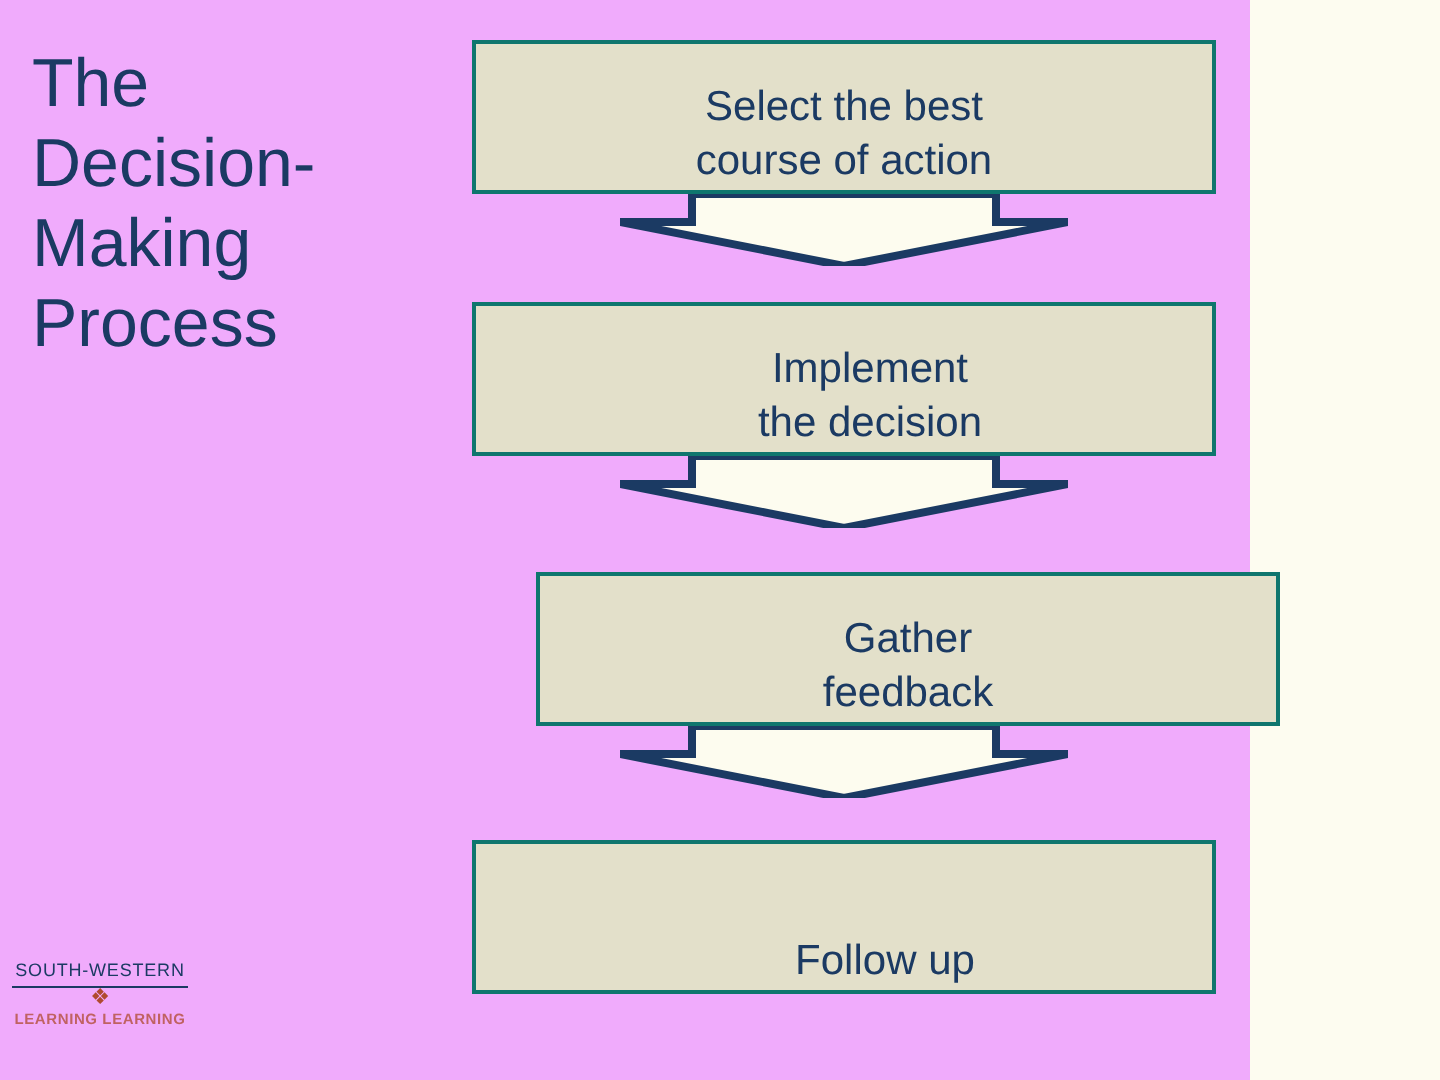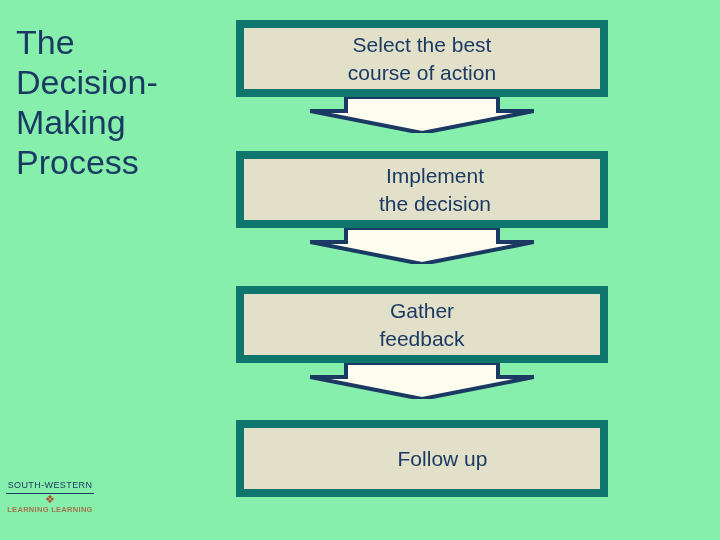--- a/index.html
+++ b/index.html
@@ -11,23 +11,23 @@
     height: 540px;
     background: #fdfcf0;
     font-family: "Liberation Sans", sans-serif;
     overflow: hidden;
     position: relative;
   }
 
   #slide {
     position: absolute;
     left: 0; top: 0;
-    width: 720px;
+    width: 625px;
     height: 540px;
-    background: #86efac;
+    background: #f0abfc;
   }
 
   
   #title {
     position: absolute;
     left: 16px;
     top: 22px;
     width: 210px;
     color: #1b3a63;
     font-size: 34px;
@@ -44,24 +44,24 @@
     top: 20px;
     width: 372px;
   }
 
   .step {
     position: absolute;
     left: 0;
     width: 372px;
     box-sizing: border-box;
     background: #e3e0ca;
-    border: 8px solid #0f766e;
+    border: 2px solid #0f766e;
     color: #1b3a63;
     display: flex;
-    align-items: center;
+    align-items: flex-end;
     justify-content: center;
     text-align: center;
     font-size: 21px;
     line-height: 1.32;
     white-space: pre-line;
   }
 
   
   .arrow {
     position: absolute;
@@ -135,21 +135,21 @@
       <span>Implement
 the decision</span>
     </div>
 
     <div class="arrow" style="top:208px;">
       <svg width="224" height="36" viewBox="0 0 224 36" xmlns="http://www.w3.org/2000/svg">
         <polygon points="36,0 188,0 188,14 224,14 112,36 0,14 36,14" fill="#fdfcef" stroke="#1b3a63" stroke-width="4"></polygon>
       </svg>
     </div>
 
-    <div class="step" style="top:266px; height:77px;">
+    <div class="step" style="top:266px; height:77px;margin-left:32px;">
       <span>Gather
 feedback</span>
     </div>
 
     <div class="arrow" style="top:343px;">
       <svg width="224" height="36" viewBox="0 0 224 36" xmlns="http://www.w3.org/2000/svg">
         <polygon points="36,0 188,0 188,14 224,14 112,36 0,14 36,14" fill="#fdfcef" stroke="#1b3a63" stroke-width="4"></polygon>
       </svg>
     </div>
 

